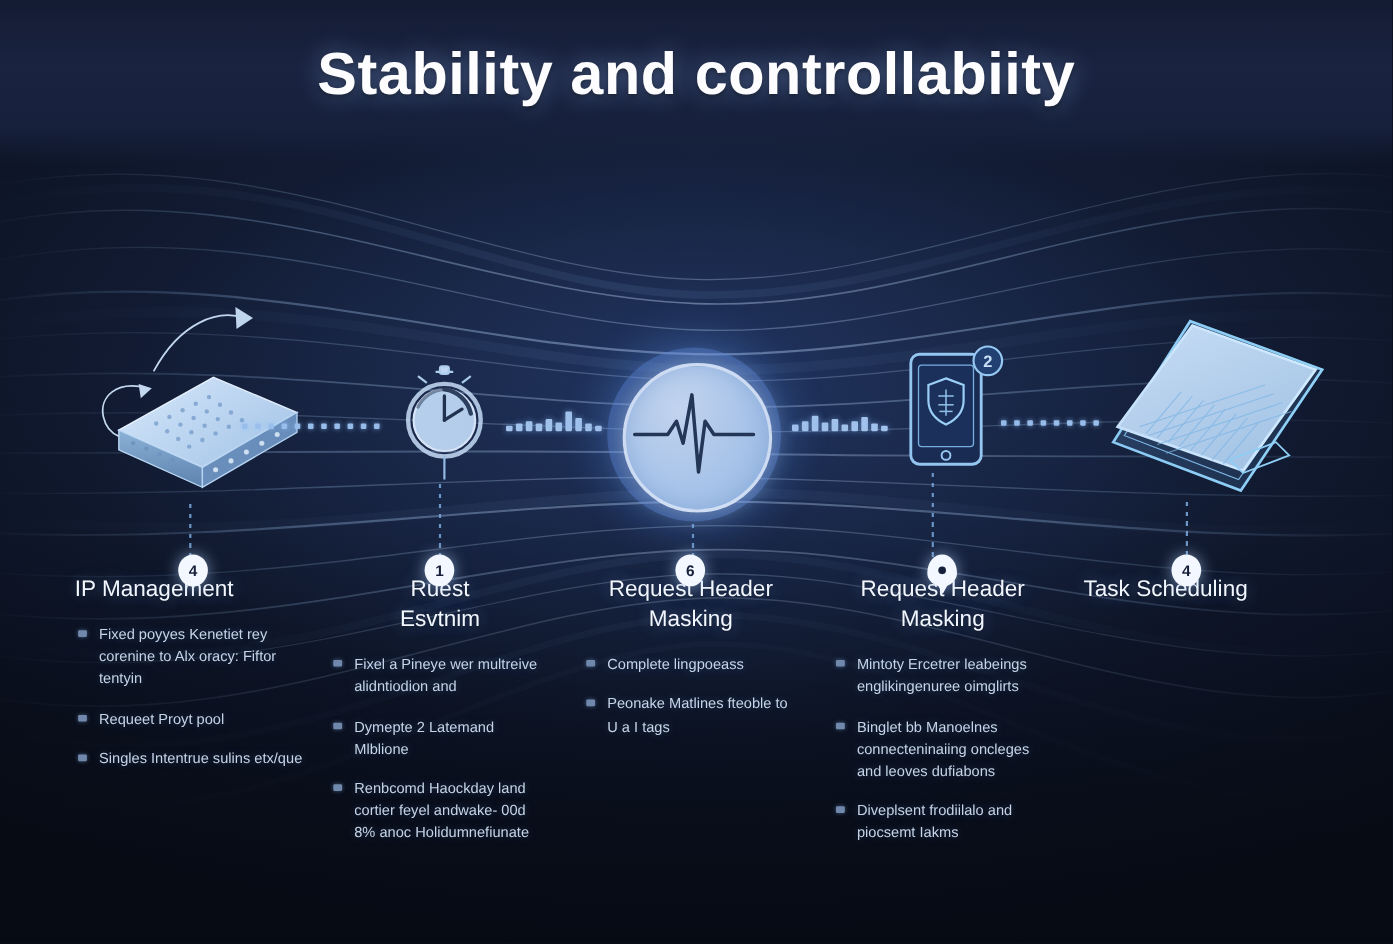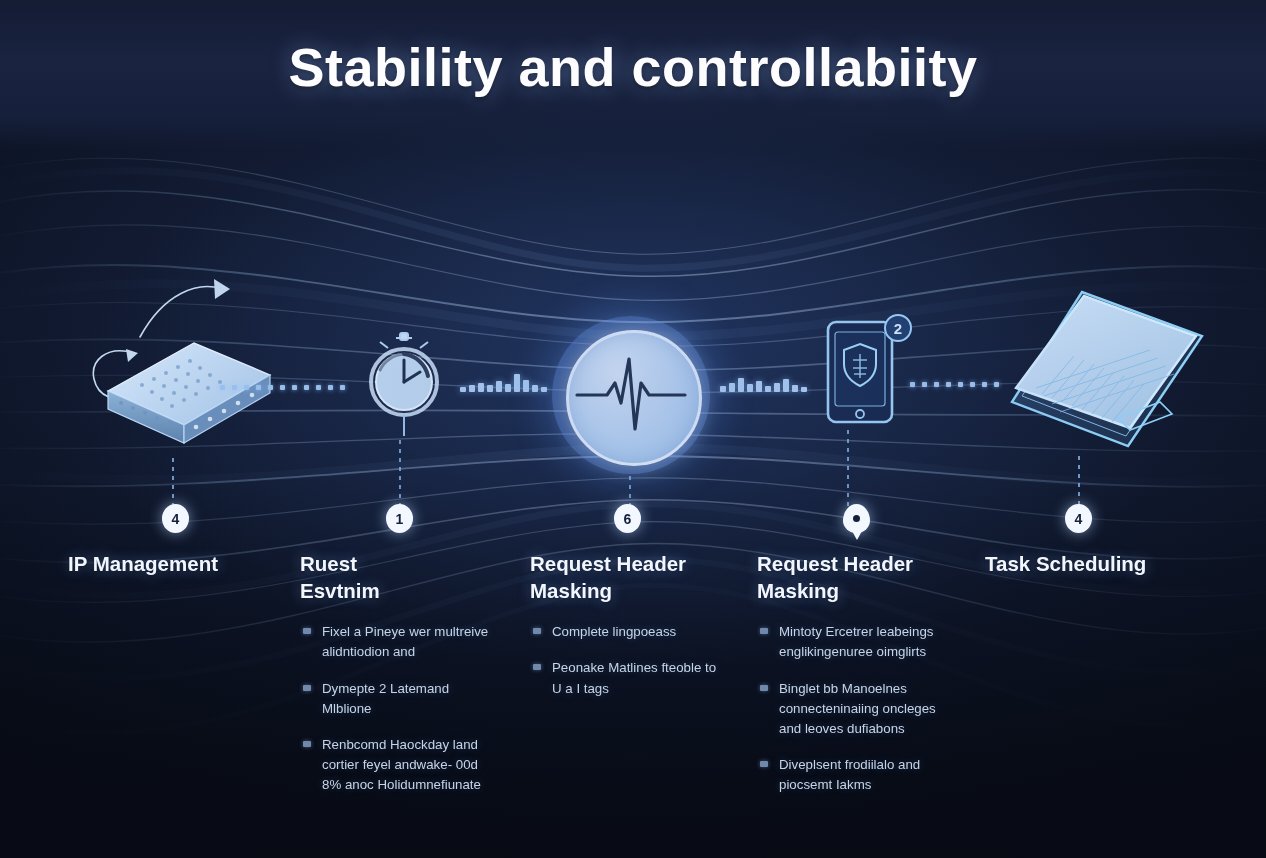--- a/index.html
+++ b/index.html
@@ -111,29 +111,29 @@
   .badge.circle{border-radius:50%;}
   .badge.pin{border-radius:50% 50% 50% 50%/58% 58% 42% 42%;}
   .badge.pin:after{
     content:"";position:absolute;left:50%;bottom:-7px;margin-left:-5px;
     border-left:5px solid transparent;border-right:5px solid transparent;
     border-top:9px solid #f3f7ff;
   }
   .badge .dotc{width:7px;height:7px;border-radius:50%;background:#16203a;}
 
   .heading{
-    margin-top:52px;
+    margin-top:24px;
     color:#f2f7ff;
     font-size:20.5px;
-    font-weight:700;
+    font-weight:400;
     line-height:1.32;
     text-shadow:0 0 14px rgba(140,185,255,.45), 0 1px 3px rgba(0,0,0,.5);
   }
   .col-0 .heading, .col-4 .heading{text-align:left;}
-  .col-1 .heading, .col-2 .heading, .col-3 .heading{}
+  .col-1 .heading, .col-2 .heading, .col-3 .heading{text-align:center;}
 
   .bullets{margin-top:18px;list-style:none;padding:0;}
   .bullets li{
     position:relative;
     padding-left:22px;
     margin-bottom:16px;
     color:#c5d4e8;
     font-size:13.3px;
     line-height:1.52;
     text-shadow:0 0 9px rgba(120,165,230,.32);
@@ -399,20 +399,25 @@
     <div class="stem" style="left:1078px;top:266px;height:54px;"></div>
   </div>
 
   <div class="bg-vignette"></div>
 
   <div class="cols">
 
     <div class="col col-0">
       <div class="badge circle" style="left:94px;">4</div>
       <div class="heading">IP Management</div>
+      <ul class="bullets">
+        <li>Fixed poyyes Kenetiet rey corenine to Alx oracy: Fiftor tentyin</li>
+        <li>Requeet Proyt pool</li>
+        <li>Singles Intentrue sulins etx/que</li>
+      </ul>
     </div>
 
     <div class="col col-1">
       <div class="badge circle" style="left:86px;">1</div>
       <div class="heading">Ruest<br>Esvtnim</div>
       <ul class="bullets">
         <li>Fixel a Pineye wer multreive alidntiodion and</li>
         <li>Dymepte 2 Latemand Mlblione</li>
         <li>Renbcomd Haockday land cortier feyel andwake- 00d 8% anoc Holidumnefiunate</li>
       </ul>

